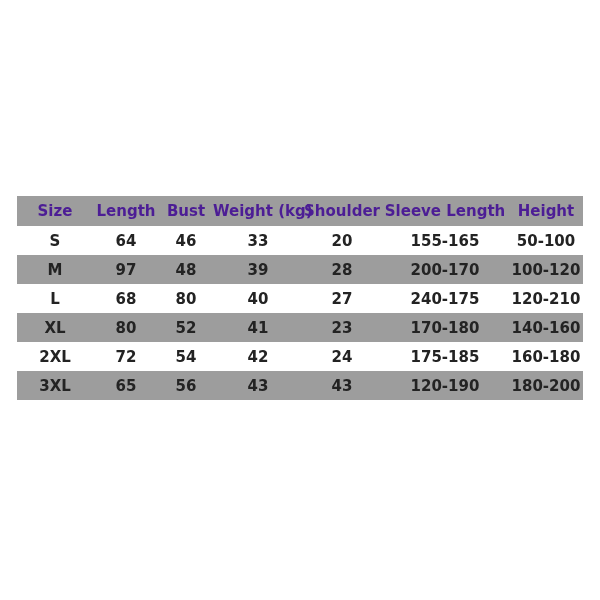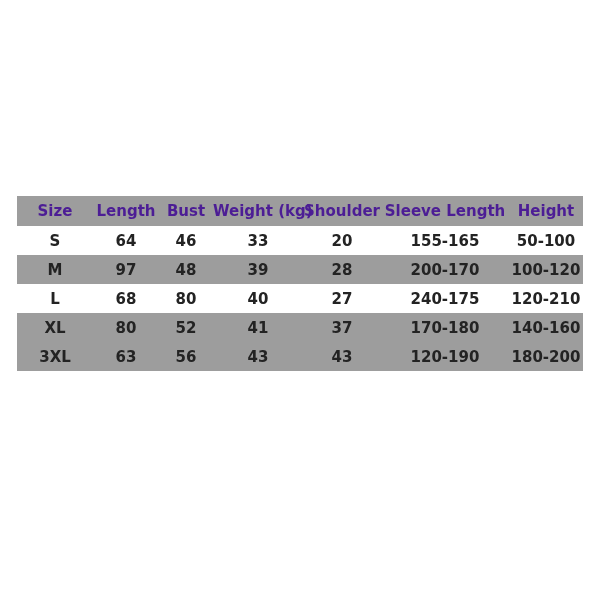--- a/index.html
+++ b/index.html
@@ -105,29 +105,38 @@
         <td class="c-shoulder">27</td>
         <td class="c-sleeve">240-175</td>
         <td class="c-height">120-210</td>
       </tr>
 
       <tr class="row-dark">
         <td class="c-size">XL</td>
         <td class="c-length">80</td>
         <td class="c-bust">52</td>
         <td class="c-weight">41</td>
-        <td class="c-shoulder">37</td>
+        <td class="c-shoulder">23</td>
         <td class="c-sleeve">170-180</td>
         <td class="c-height">140-160</td>
       </tr>
 
+      <tr class="row-light">
+        <td class="c-size">2XL</td>
+        <td class="c-length">72</td>
+        <td class="c-bust">54</td>
+        <td class="c-weight">42</td>
+        <td class="c-shoulder">24</td>
+        <td class="c-sleeve">175-185</td>
+        <td class="c-height">160-180</td>
+      </tr>
 
       <tr class="row-dark">
         <td class="c-size">3XL</td>
-        <td class="c-length">63</td>
+        <td class="c-length">65</td>
         <td class="c-bust">56</td>
         <td class="c-weight">43</td>
         <td class="c-shoulder">43</td>
         <td class="c-sleeve">120-190</td>
         <td class="c-height">180-200</td>
       </tr>
     </tbody>
   </table>
 </div>
 

